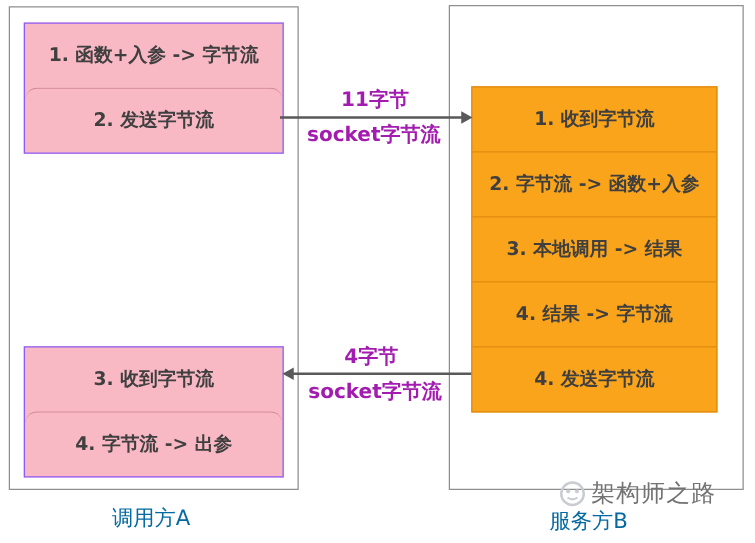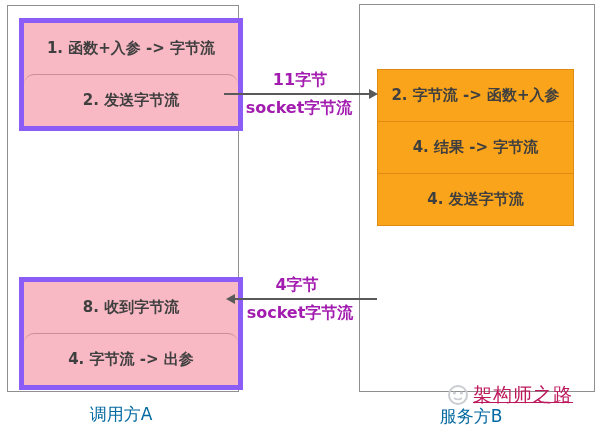--- a/index.html
+++ b/index.html
@@ -9,21 +9,21 @@
   }
   .panel{position:absolute;border:1px solid #8f8f8f;background:#ffffff;box-sizing:border-box;}
   #caller-panel{left:7px;top:5px;width:232px;height:387px;}
   #server-panel{left:359px;top:4px;width:236px;height:388px;}
 
   .stepbox{position:absolute;box-sizing:border-box;}
   .stepbox .row{
     height:51px;display:flex;align-items:center;justify-content:center;
     font-size:15px;font-weight:bold;color:#3f3f3f;white-space:nowrap;
   }
-  .pinkbox{left:19px;top:18px;width:224px;background:#f9b9c4;border:5px solid #8b5cf6;}
+  .pinkbox{left:19px;top:18px;width:208px;background:#f9b9c4;border:1px solid #8b5cf6;}
   .pinkbox .row + .row{border-top:1px solid #cf8b96;border-radius:10px;}
   #caller-bottom-box{top:277px;}
   .orangebox{left:377px;top:69px;width:197px;background:#faa41b;border:1px solid #df8a10;}
   .orangebox .row + .row{border-top:1px solid #df8a10;text-align:center;}
 
   .arrow-line{position:absolute;height:0;border-top:2px solid #595959;}
   #request-arrow-line{left:224px;top:93px;width:147px;}
   #response-arrow-line{left:233px;top:298px;width:144px;}
   .arrow-head{position:absolute;width:0;height:0;}
   #request-arrow-head{left:369px;top:89px;border-top:5px solid transparent;border-bottom:5px solid transparent;border-left:9px solid #595959;}
@@ -42,43 +42,45 @@
     position:absolute;transform:translateX(-50%);font-size:17px;color:#0369a1;
     white-space:nowrap;
   }
   #caller-label{left:121px;top:403px;}
   #server-label{left:471px;top:405px;}
 
   .watermark{
     position:absolute;left:447px;top:382px;display:flex;align-items:center;
     color:#c9cdd1;
   }
-  .watermark .wm-text{font-size:19px;letter-spacing:1px;white-space:nowrap;color:#be185d;text-decoration:underline;}
+  .watermark .wm-text{font-size:19px;letter-spacing:1px;white-space:nowrap;color:#737373;}
   .watermark .wm-logo{margin-right:4px;display:inline-flex;}
 </style>
 </head>
 <body>
 
 <div class="stage">
 
   <div class="panel" id="caller-panel"></div>
   <div class="panel" id="server-panel"></div>
 
   <div class="stepbox pinkbox" id="caller-top-box">
     <div class="row">1. 函数+入参 -&gt; 字节流</div>
     <div class="row">2. 发送字节流</div>
   </div>
 
   <div class="stepbox pinkbox" id="caller-bottom-box">
-    <div class="row">8. 收到字节流</div>
+    <div class="row">3. 收到字节流</div>
     <div class="row">4. 字节流 -&gt; 出参</div>
   </div>
 
   <div class="stepbox orangebox" id="server-box">
+    <div class="row">1. 收到字节流</div>
     <div class="row">2. 字节流 -&gt; 函数+入参</div>
+    <div class="row">3. 本地调用 -&gt; 结果</div>
     <div class="row">4. 结果 -&gt; 字节流</div>
     <div class="row">4. 发送字节流</div>
   </div>
 
   <div class="arrow-line" id="request-arrow-line"></div>
   <div class="arrow-head" id="request-arrow-head"></div>
   <div class="arrow-label" id="request-label-bytes">11字节</div>
   <div class="arrow-label" id="request-label-socket">socket字节流</div>
 
   <div class="arrow-line" id="response-arrow-line"></div>

